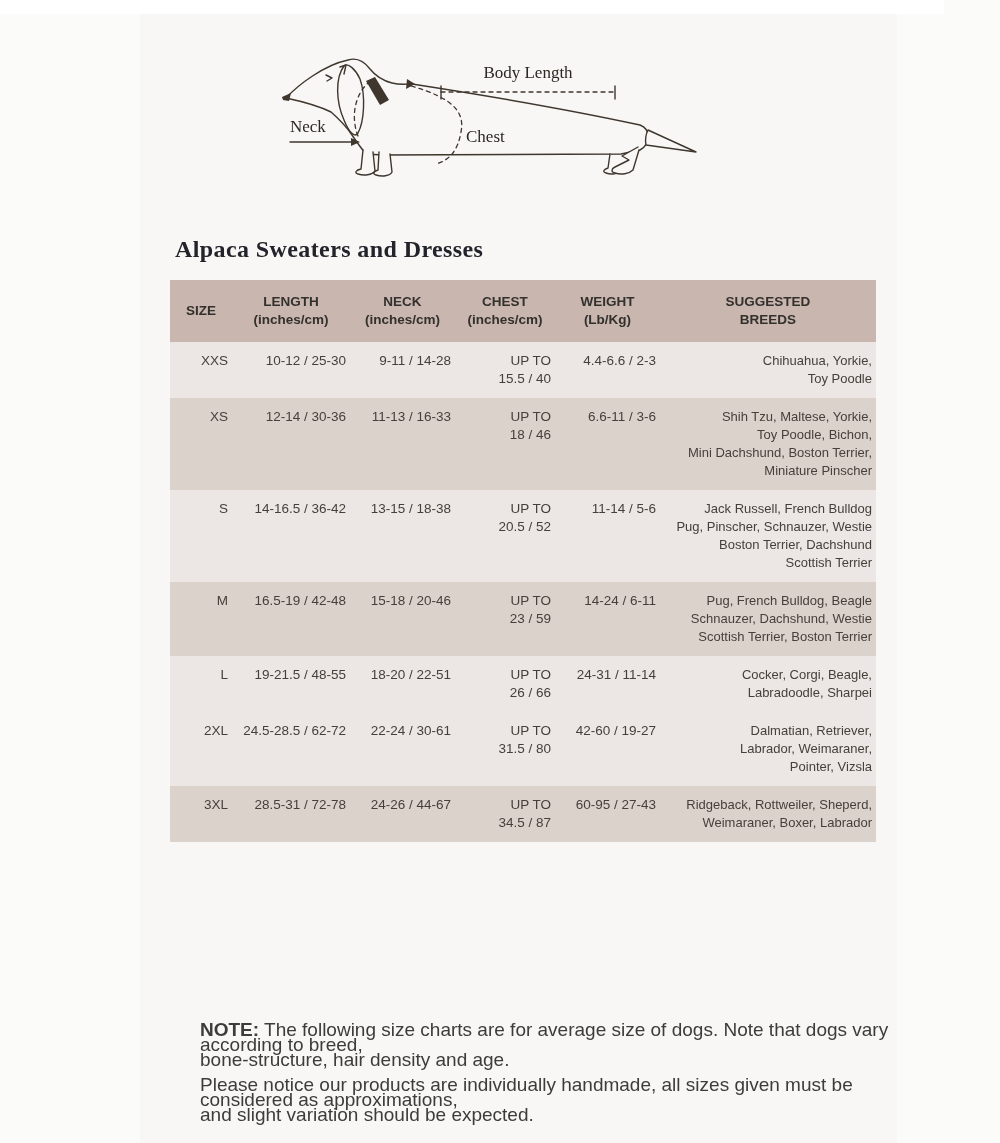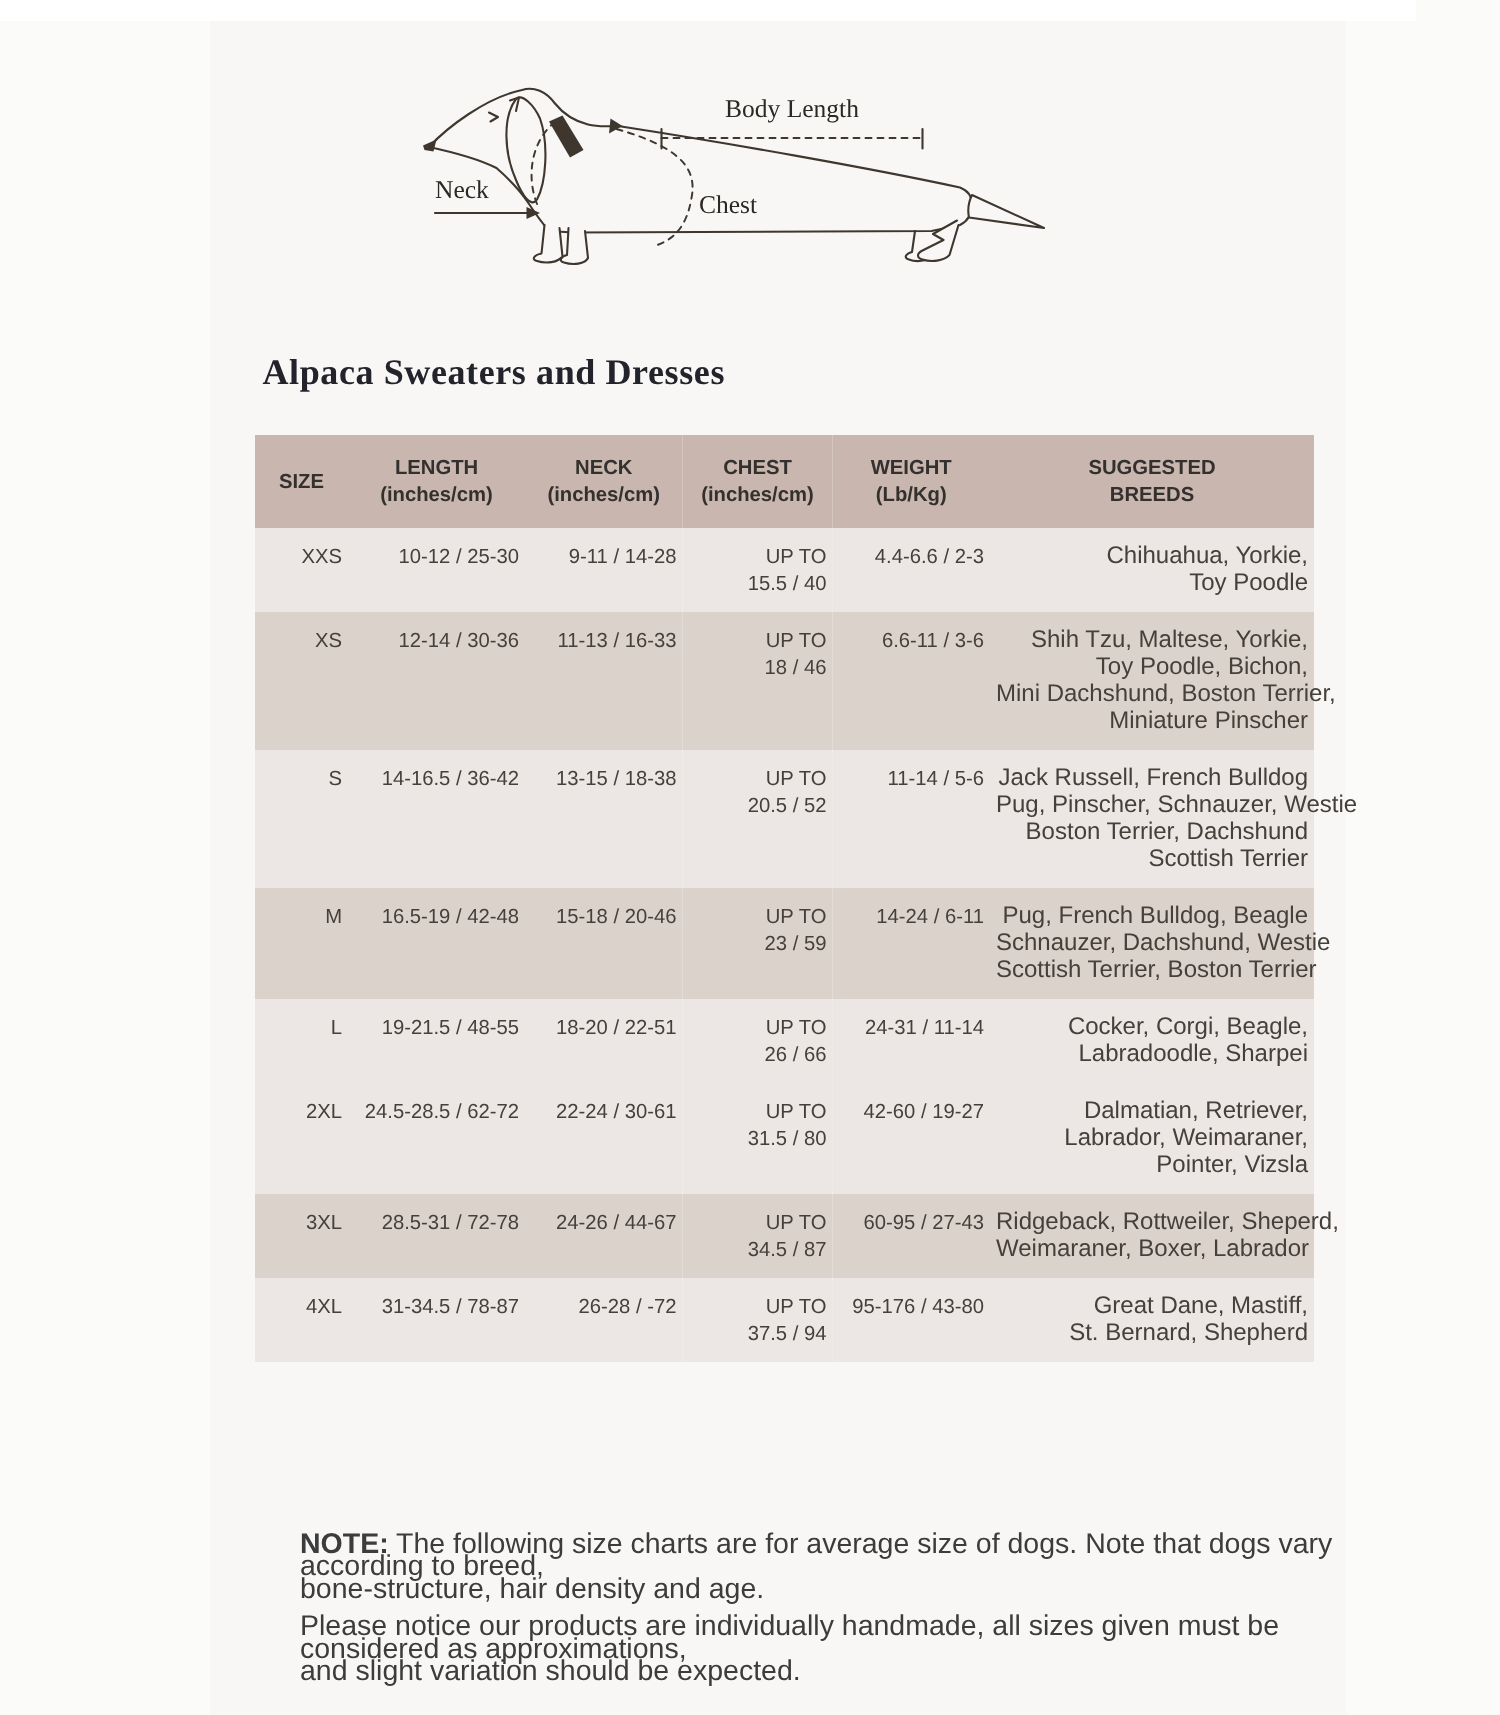--- a/index.html
+++ b/index.html
@@ -20,35 +20,35 @@
   .diagram .dash{stroke-dasharray:4 4;stroke-width:1.3;}
   .diagram text{font-family:"Liberation Serif",serif;font-size:17px;fill:#2c2823;}
 
   .title{
     position:absolute;left:175px;top:236px;margin:0;
     font-family:"Liberation Serif",serif;font-weight:bold;
     font-size:24px;letter-spacing:0.4px;color:var(--title_color,#23232b);
   }
 
   table.size-chart{
-    position:absolute;left:170px;top:290px;width:706px;
+    position:absolute;left:170px;top:280px;width:706px;
     border-collapse:collapse;table-layout:fixed;
     font-size:13.5px;color:var(--cell_text,#46403b);
   }
   .size-chart th{
     background:var(--header_bg,#c8b6af);
     font-weight:bold;font-size:13.5px;line-height:18px;
     height:62px;padding:0 4px;vertical-align:middle;text-align:center;
     white-space:pre-line;color:var(--header_text,#33302d);
   }
   .size-chart td{
     vertical-align:top;text-align:right;
     padding:10px 4px;line-height:18px;white-space:pre-line;
   }
-  .size-chart td.cell-breeds{font-size:16px;white-space:pre;}
+  .size-chart td.cell-breeds{font-size:13px;white-space:pre;}
   .row-light{background:var(--row_light,#ece7e4);}
   .row-dark{background:var(--row_dark,#dcd2cc);border-radius:23px;}
 
   .notes{position:absolute;left:200px;top:1022px;width:692px;
     font-size:19px;line-height:15px;color:var(--note_text_color,#3c3c3c);}
   .notes p{margin:0 0 10px 0;}
   .pre{white-space:pre-line;}
 </style>
 </head>
 <body>
@@ -191,30 +191,20 @@
         <tr class="row-dark">
       <td class="cell-size">3XL</td>
       <td class="cell-length">28.5-31 / 72-78</td>
       <td class="cell-neck">24-26 / 44-67</td>
       <td class="cell-chest">UP TO
 34.5 / 87</td>
       <td class="cell-weight">60-95 / 27-43</td>
       <td class="cell-breeds">Ridgeback, Rottweiler, Sheperd,
 Weimaraner, Boxer, Labrador</td>
     </tr>
-        <tr class="row-light">
-      <td class="cell-size">4XL</td>
-      <td class="cell-length">31-34.5 / 78-87</td>
-      <td class="cell-neck">26-28 / -72</td>
-      <td class="cell-chest">UP TO
-37.5 / 94</td>
-      <td class="cell-weight">95-176 / 43-80</td>
-      <td class="cell-breeds">Great Dane, Mastiff,
-St. Bernard, Shepherd</td>
-    </tr>
       </tbody>
   </table>
 
   <div class="notes">
     <p><strong>NOTE:</strong><span class="pre"> The following size charts are for average size of dogs. Note that dogs vary according to breed,
 bone-structure, hair density and age.</span></p>
     <p class="pre">Please notice our products are individually handmade, all sizes given must be considered as approximations,
 and  slight variation should be expected.</p>
   </div>
 </div>

